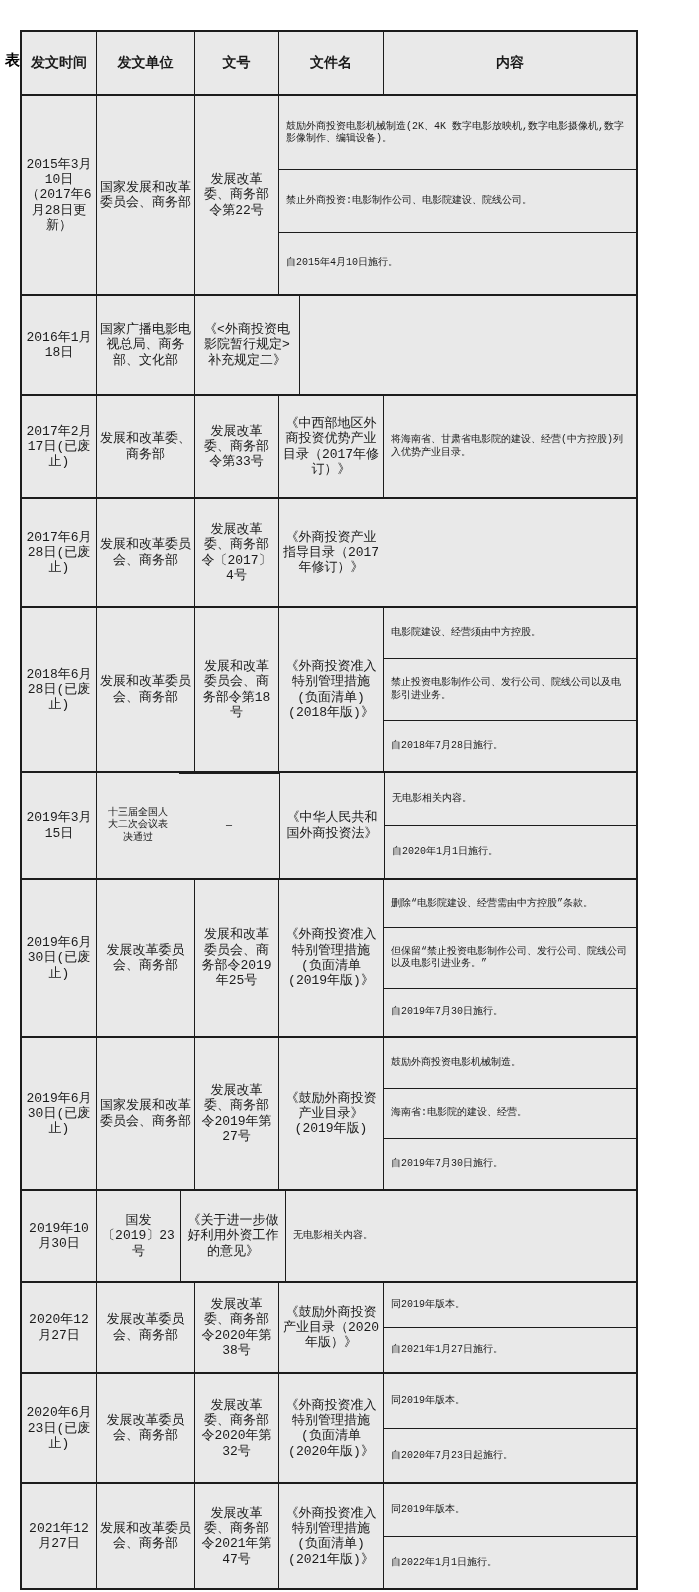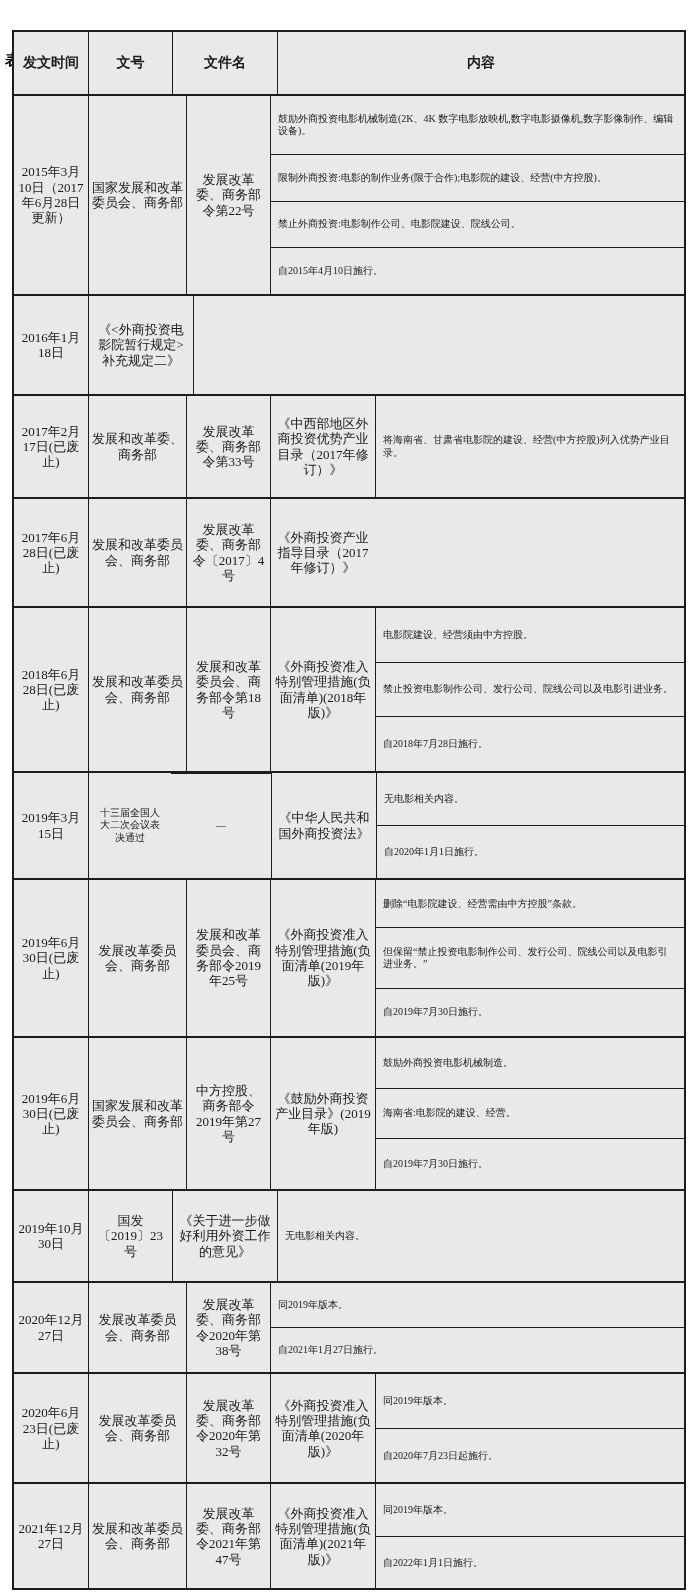--- a/index.html
+++ b/index.html
@@ -18,24 +18,25 @@
   .page-title{
     font-family:"Liberation Sans","DejaVu Sans",sans-serif;
     font-weight:700;
     font-size:15px;
     padding:5px 0 0 5px;
     color:#000;
     margin-top:46px;
   }
   .tbl{
     position:absolute;
-    left:12px;top:30px;
-    width:674px;
+    left:20px;top:30px;
+    width:618px;
     border:2px solid var(--border);
     background:var(--cellbg);
+    font-family:Liberation Mono, monospace;
   }
   .tr{
     display:flex;
     align-items:stretch;
     border-top:2px solid var(--border);
   }
   .tr.hdr{border-top:none;}
   .td{
     border-left:1px solid var(--border);
     display:flex;
@@ -73,39 +74,40 @@
 </style>
 </head>
 <body>
 
 <div class="page-title">表2:党的十八大以来电影利用外资的相关文件</div>
 
 <div class="tbl">
 
   <div class="tr hdr">
     <div class="td th c1">发文时间</div>
+    <div class="td th c2">发文单位</div>
     <div class="td th c3">文号</div>
     <div class="td th c4">文件名</div>
     <div class="td th" style="flex:1 1 auto">内容</div>
   </div>
 
   <div class="tr" style="min-height:200px">
     <div class="td c1">2015年3月10日（2017年6月28日更新）</div>
     <div class="td c2">国家发展和改革委员会、商务部</div>
     <div class="td c3">发展改革委、商务部令第22号</div>
     <div class="td c5">
       <div class="sub">鼓励外商投资电影机械制造(2K、4K 数字电影放映机,数字电影摄像机,数字影像制作、编辑设备)。</div>
-      <div class="sub">限制外商投资:电影的制作业务(限于合作);电影院的建设、经营(中方控股)。</div>
       <div class="sub">禁止外商投资:电影制作公司、电影院建设、院线公司。</div>
       <div class="sub">自2015年4月10日施行。</div>
     </div>
   </div>
 
   <div class="tr" style="min-height:100px">
     <div class="td c1">2016年1月18日</div>
+    <div class="td c2">国家广播电影电视总局、商务部、文化部</div>
     <div class="td c4">《&lt;外商投资电影院暂行规定&gt;补充规定二》</div>
     <div class="td c5">
       <div class="sub"></div>
     </div>
   </div>
 
   <div class="tr" style="min-height:103px">
     <div class="td c1">2017年2月17日(已废止)</div>
     <div class="td c2">发展和改革委、商务部</div>
     <div class="td c3">发展改革委、商务部令第33号</div>
@@ -155,21 +157,21 @@
     <div class="td c5">
       <div class="sub">删除“电影院建设、经营需由中方控股”条款。</div>
       <div class="sub">但保留“禁止投资电影制作公司、发行公司、院线公司以及电影引进业务。”</div>
       <div class="sub">自2019年7月30日施行。</div>
     </div>
   </div>
 
   <div class="tr" style="min-height:153px">
     <div class="td c1">2019年6月30日(已废止)</div>
     <div class="td c2">国家发展和改革委员会、商务部</div>
-    <div class="td c3">中方控股、商务部令2019年第27号</div>
+    <div class="td c3">发展改革委、商务部令2019年第27号</div>
     <div class="td c4">《鼓励外商投资产业目录》(2019年版)</div>
     <div class="td c5">
       <div class="sub">鼓励外商投资电影机械制造。</div>
       <div class="sub">海南省:电影院的建设、经营。</div>
       <div class="sub">自2019年7月30日施行。</div>
     </div>
   </div>
 
   <div class="tr" style="min-height:92px">
     <div class="td c1">2019年10月30日</div>
@@ -177,20 +179,21 @@
     <div class="td c4">《关于进一步做好利用外资工作的意见》</div>
     <div class="td c5">
       <div class="sub">无电影相关内容。</div>
     </div>
   </div>
 
   <div class="tr" style="min-height:89px">
     <div class="td c1">2020年12月27日</div>
     <div class="td c2">发展改革委员会、商务部</div>
     <div class="td c3">发展改革委、商务部令2020年第38号</div>
+    <div class="td c4">《鼓励外商投资产业目录（2020年版）》</div>
     <div class="td c5">
       <div class="sub">同2019年版本。</div>
       <div class="sub">自2021年1月27日施行。</div>
     </div>
   </div>
 
   <div class="tr" style="min-height:110px">
     <div class="td c1">2020年6月23日(已废止)</div>
     <div class="td c2">发展改革委员会、商务部</div>
     <div class="td c3">发展改革委、商务部令2020年第32号</div>

